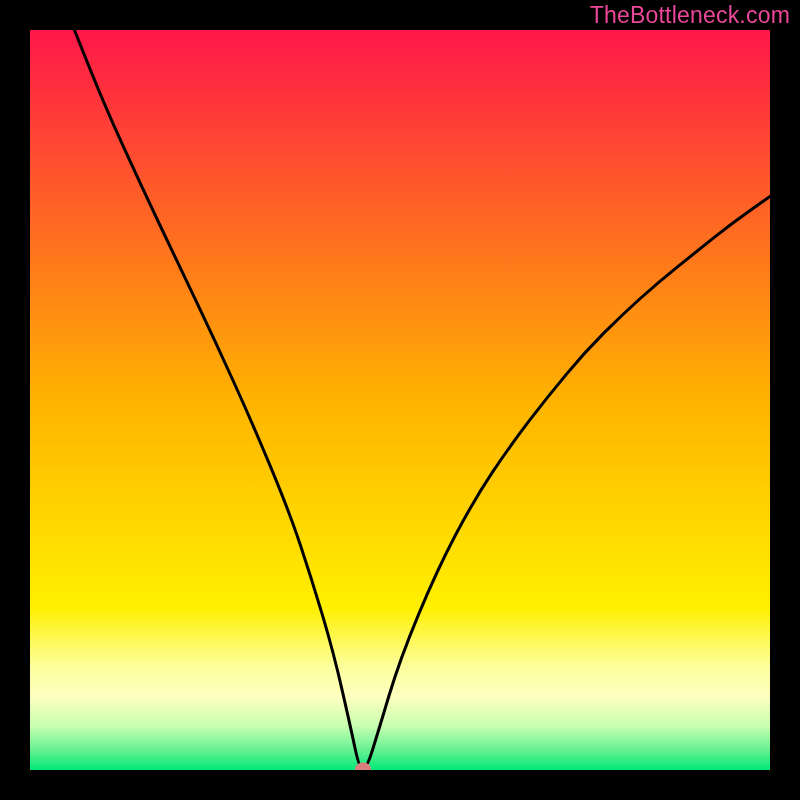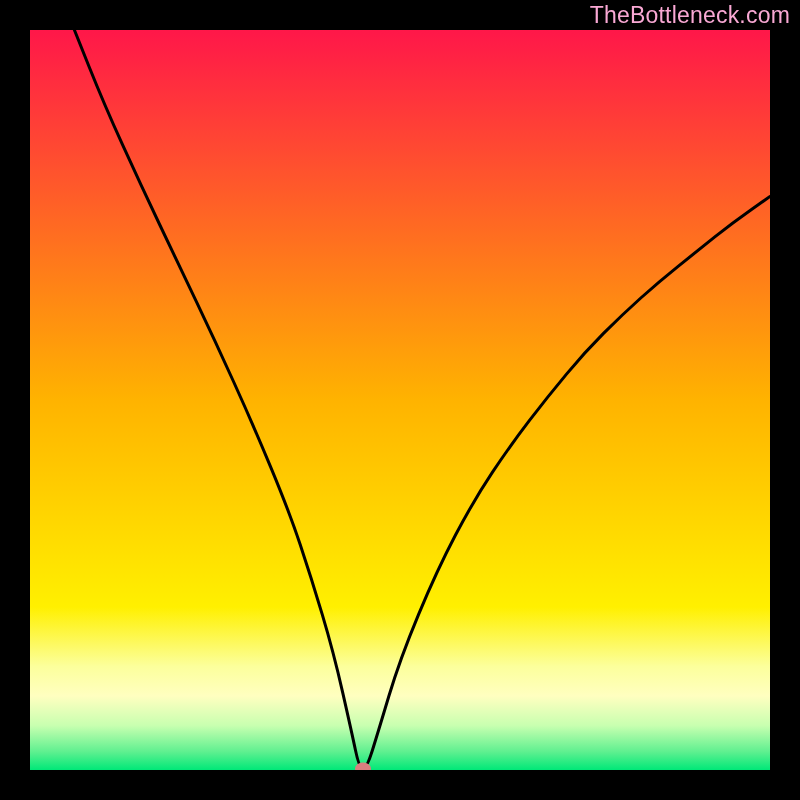--- a/index.html
+++ b/index.html
@@ -14,21 +14,21 @@
   .outer {
     position: relative;
     width: 800px;
     height: 800px;
     background: #000;
   }
   .watermark {
     position: absolute;
     top: 2px;
     right: 10px;
-    color: #f9a8d4;
+    color: #ec4899;
     font-size: 23px;
     font-weight: 500;
     letter-spacing: 0.2px;
     z-index: 50;
   }
   svg.plot {
     position: absolute;
     left: 30px;
     top: 30px;
     width: 740px;

